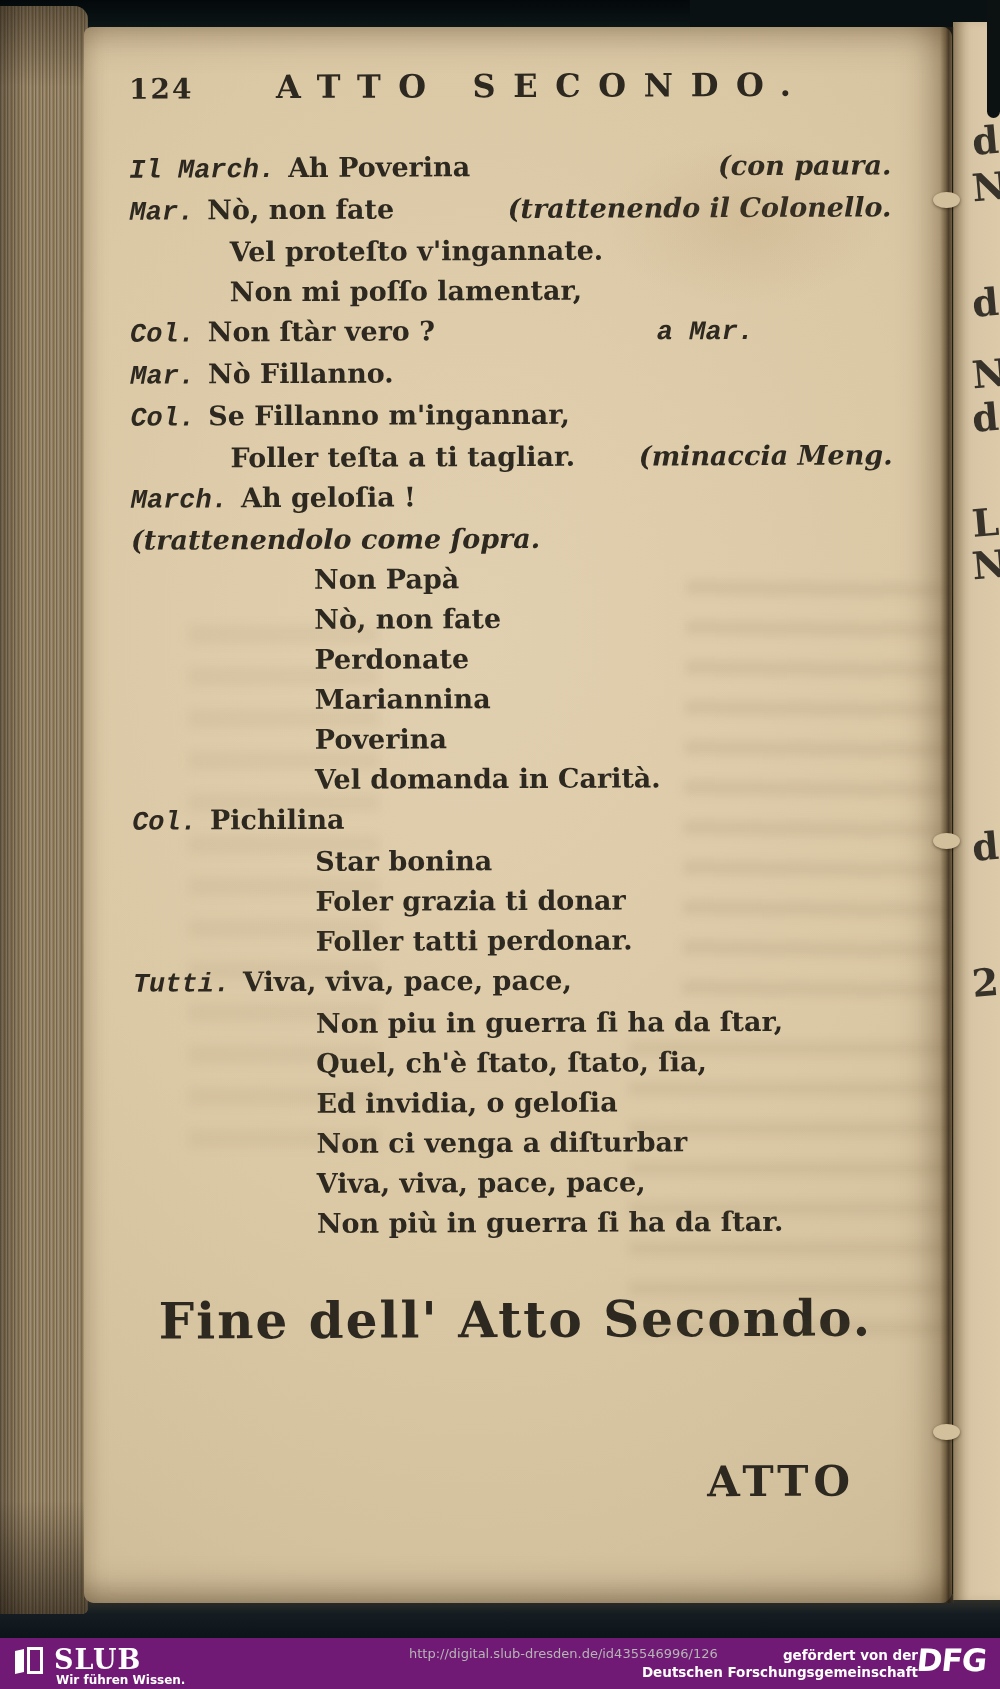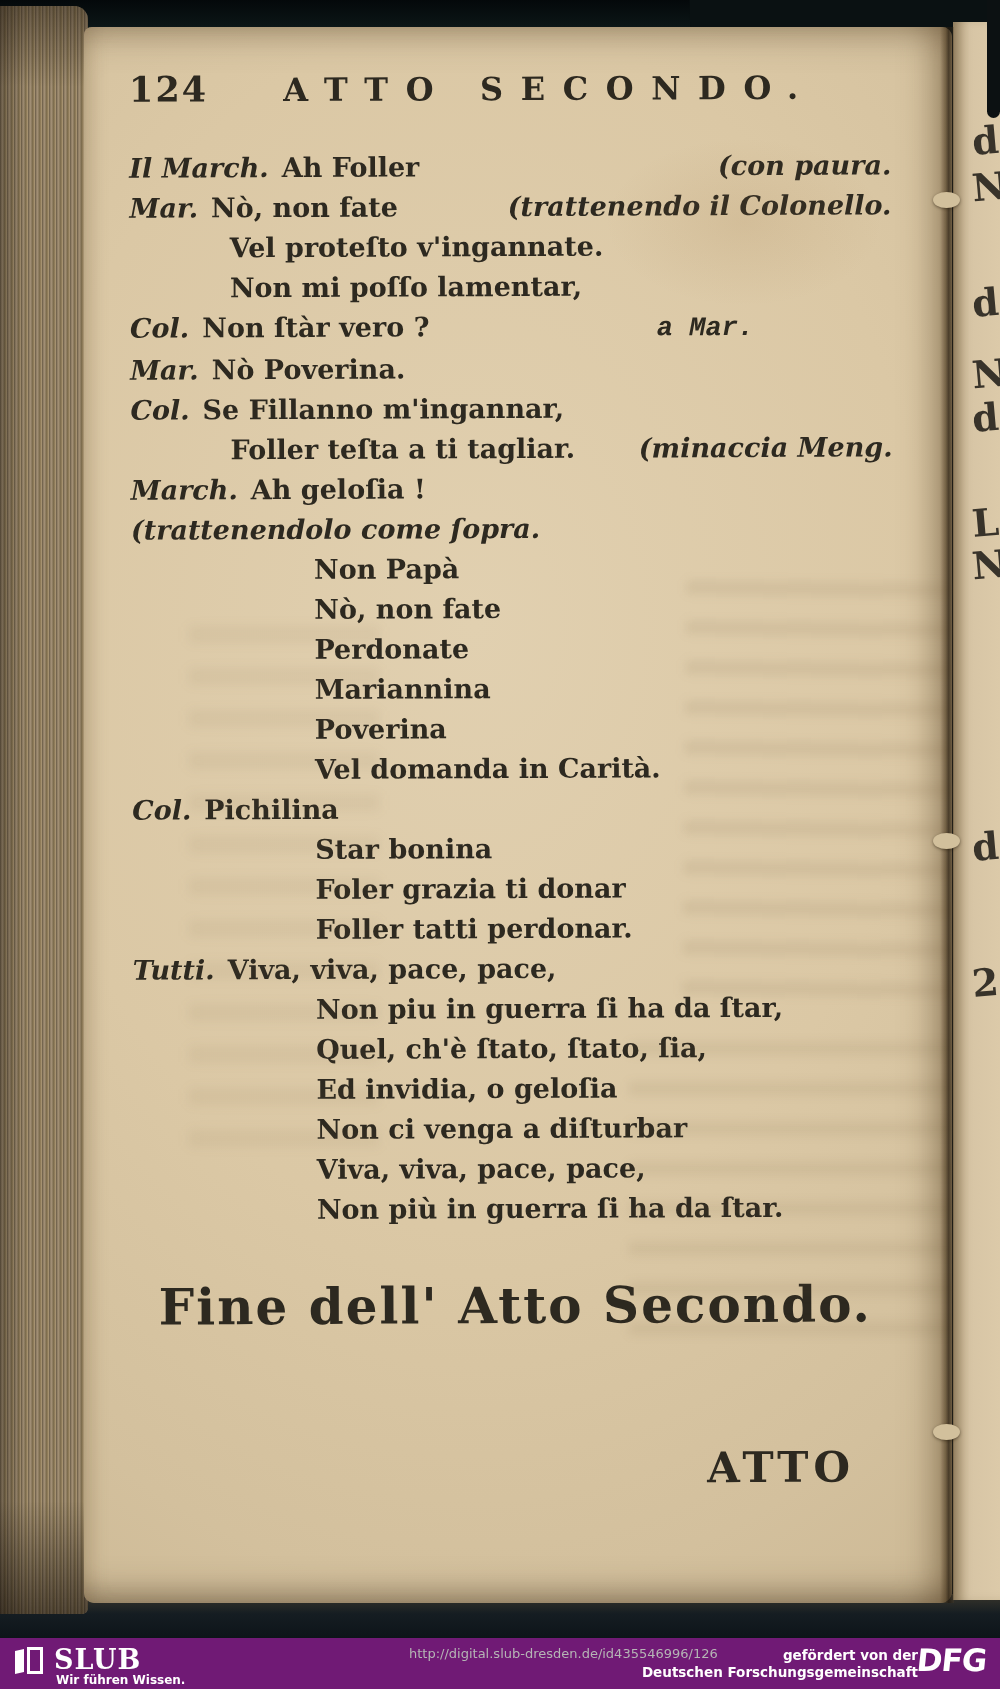--- a/index.html
+++ b/index.html
@@ -59,26 +59,26 @@
   .g0{top:100px} .g1{top:146px} .g2{top:262px} .g3{top:333px} .g4{top:377px}
   .g5{top:482px} .g6{top:524px} .g7{top:806px} .g8{top:942px}
   .notch { position:absolute; width:27px; height:16px; background:#d2c09c; border-radius:50%;
       box-shadow:0 1px 3px rgba(35,25,12,.5); z-index:6; left:933px; }
   .n0{top:192px} .n1{top:833px} .n2{top:1424px}
 
   
   .textcol { position:absolute; left:48px; right:58px; top:40px; color:#2d2920;
       transform:rotate(-0.25deg); }
   .pghead { display:flex; align-items:baseline; height:46px; margin-bottom:34px; }
-  .pgnum { font-size:35px; font-weight:bold; letter-spacing:2px; }
+  .pgnum { font-size:28px; font-weight:bold; letter-spacing:2px; }
   .ptitle { flex:1; text-align:center; font-size:32px; font-weight:bold;
       letter-spacing:0.55em; white-space:nowrap; }
   .line { display:flex; justify-content:space-between; align-items:baseline;
       font-size:27px; font-weight:bold; line-height:40px; white-space:nowrap; }
-  .speaker { font-style:italic; margin-right:13px; }
+  .speaker { font-style:italic; margin-right:13px;font-family:Liberation Mono, monospace; }
   .speaker:empty { display:none; }
   .dir { font-style:italic; }
   .dir:empty { display:none; }
   .indent-a { padding-left:100px; }
   .indent-b { padding-left:183px; }
   .dir-inset .dir { margin-right:138px;font-family:Liberation Mono, monospace; }
   .fine { margin-top:40px; text-align:center; font-size:50px; font-weight:bold;
       letter-spacing:2px; white-space:nowrap; line-height:74px; }
   .catch { margin-top:96px; text-align:right; padding-right:42px; font-size:42px;
       font-weight:bold; letter-spacing:5px; line-height:60px; }
@@ -117,41 +117,41 @@
     <div class="stain stain-d"></div>
 
     <div class="textcol">
 
       <div class="pghead">
         <span class="pgnum">124</span>
         <span class="ptitle">ATTO SECONDO.</span>
       </div>
 
       <div class="line">
-        <span class="ln-left"><span class="speaker">Il March.</span><span class="txt">Ah Foller</span></span>
+        <span class="ln-left"><span class="speaker">Il March.</span><span class="txt">Ah Poverina</span></span>
         <span class="dir">(con paura.</span>
       </div>
       <div class="line">
         <span class="ln-left"><span class="speaker">Mar.</span><span class="txt">Nò, non fate</span></span>
         <span class="dir">(trattenendo il Colonello.</span>
       </div>
       <div class="line indent-a">
         <span class="ln-left"><span class="txt">Vel proteſto v'ingannate.</span></span>
 
       </div>
       <div class="line indent-a">
         <span class="ln-left"><span class="txt">Non mi poſſo lamentar,</span></span>
 
       </div>
       <div class="line dir-inset">
         <span class="ln-left"><span class="speaker">Col.</span><span class="txt">Non ſtàr vero ?</span></span>
         <span class="dir">a Mar.</span>
       </div>
       <div class="line">
-        <span class="ln-left"><span class="speaker">Mar.</span><span class="txt">Nò Poverina.</span></span>
+        <span class="ln-left"><span class="speaker">Mar.</span><span class="txt">Nò Fillanno.</span></span>
 
       </div>
       <div class="line">
         <span class="ln-left"><span class="speaker">Col.</span><span class="txt">Se Fillanno m'ingannar,</span></span>
 
       </div>
       <div class="line indent-a">
         <span class="ln-left"><span class="txt">Foller teſta a ti tagliar.</span></span>
         <span class="dir">(minaccia Meng.</span>
       </div>

